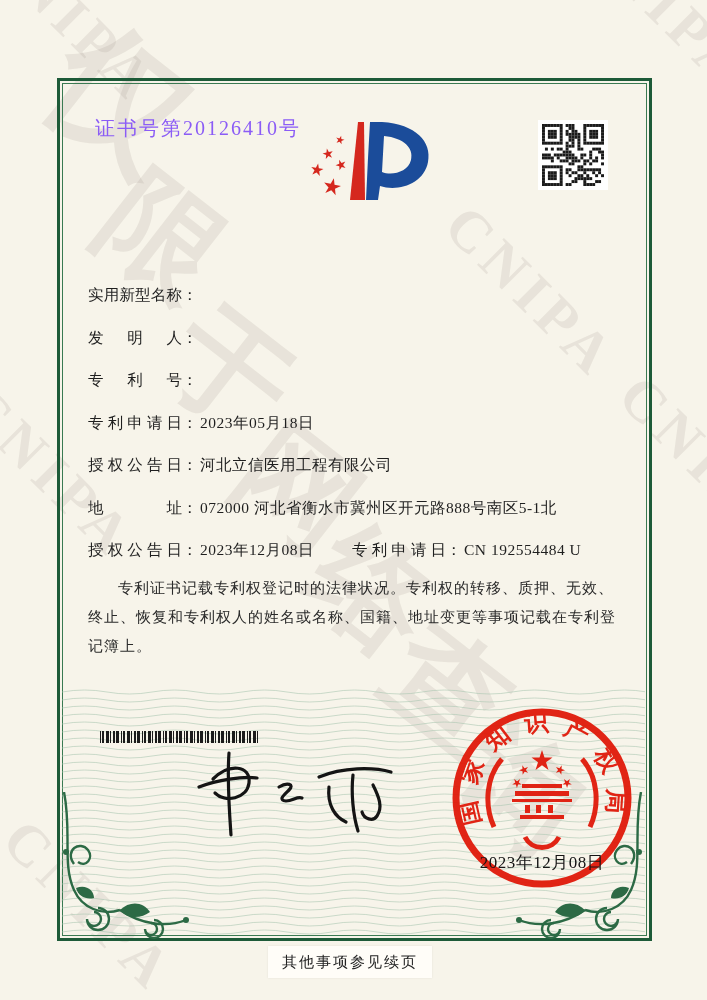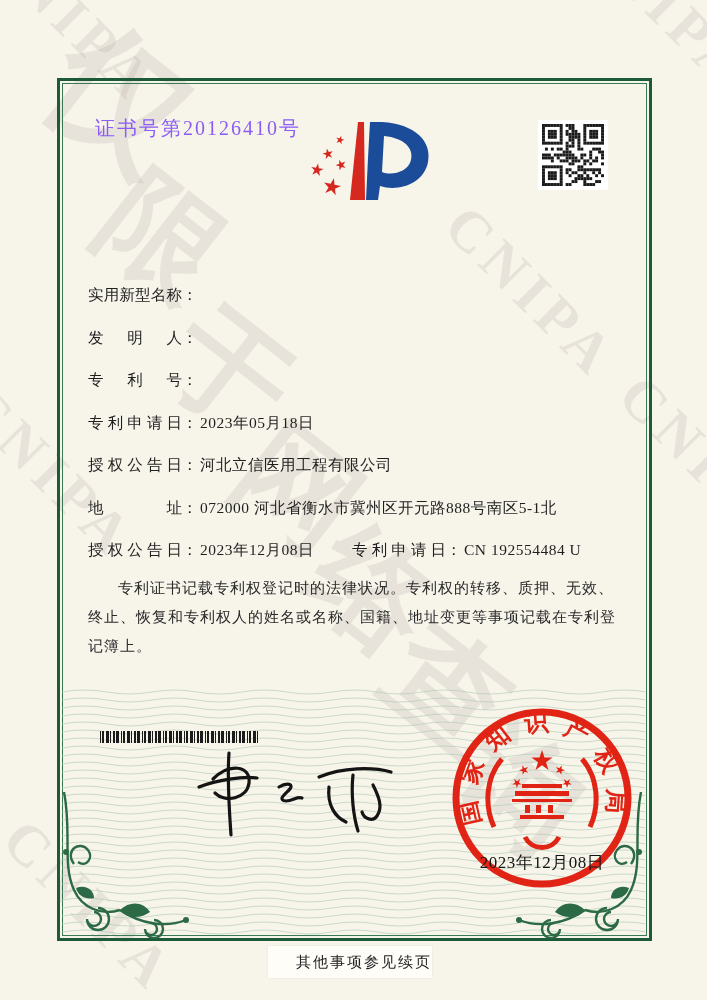--- a/index.html
+++ b/index.html
@@ -66,21 +66,21 @@
 
   
   .orn { position:absolute; z-index:2; pointer-events:none; }
   .orn-bl { left:58px; top:792px; }
   .orn-br { left:497px; top:792px; transform:scaleX(-1); }
 
   
   .page-info { position:absolute; left:57px; top:908px; width:595px; text-align:center;
                font-size:13px; color:#222; z-index:2; letter-spacing:1px; }
   .cont-box { position:absolute; left:268px; top:946px; width:164px; height:32px;
-              background:#fffdf8; box-shadow:0 0 2px rgba(0,0,0,0.08); text-align:right;
+              background:#fffdf8; box-shadow:0 0 2px rgba(0,0,0,0.08); text-align:center;
               line-height:32px; font-size:15px; letter-spacing:2px; color:#222; z-index:2; }
 </style>
 </head>
 <body>
 
 <div class="page">
 
   <div>
     <span class="wm wm-cn wm1">CNIPA</span>
     <span class="wm wm-cn wm2">CNIPA</span>

